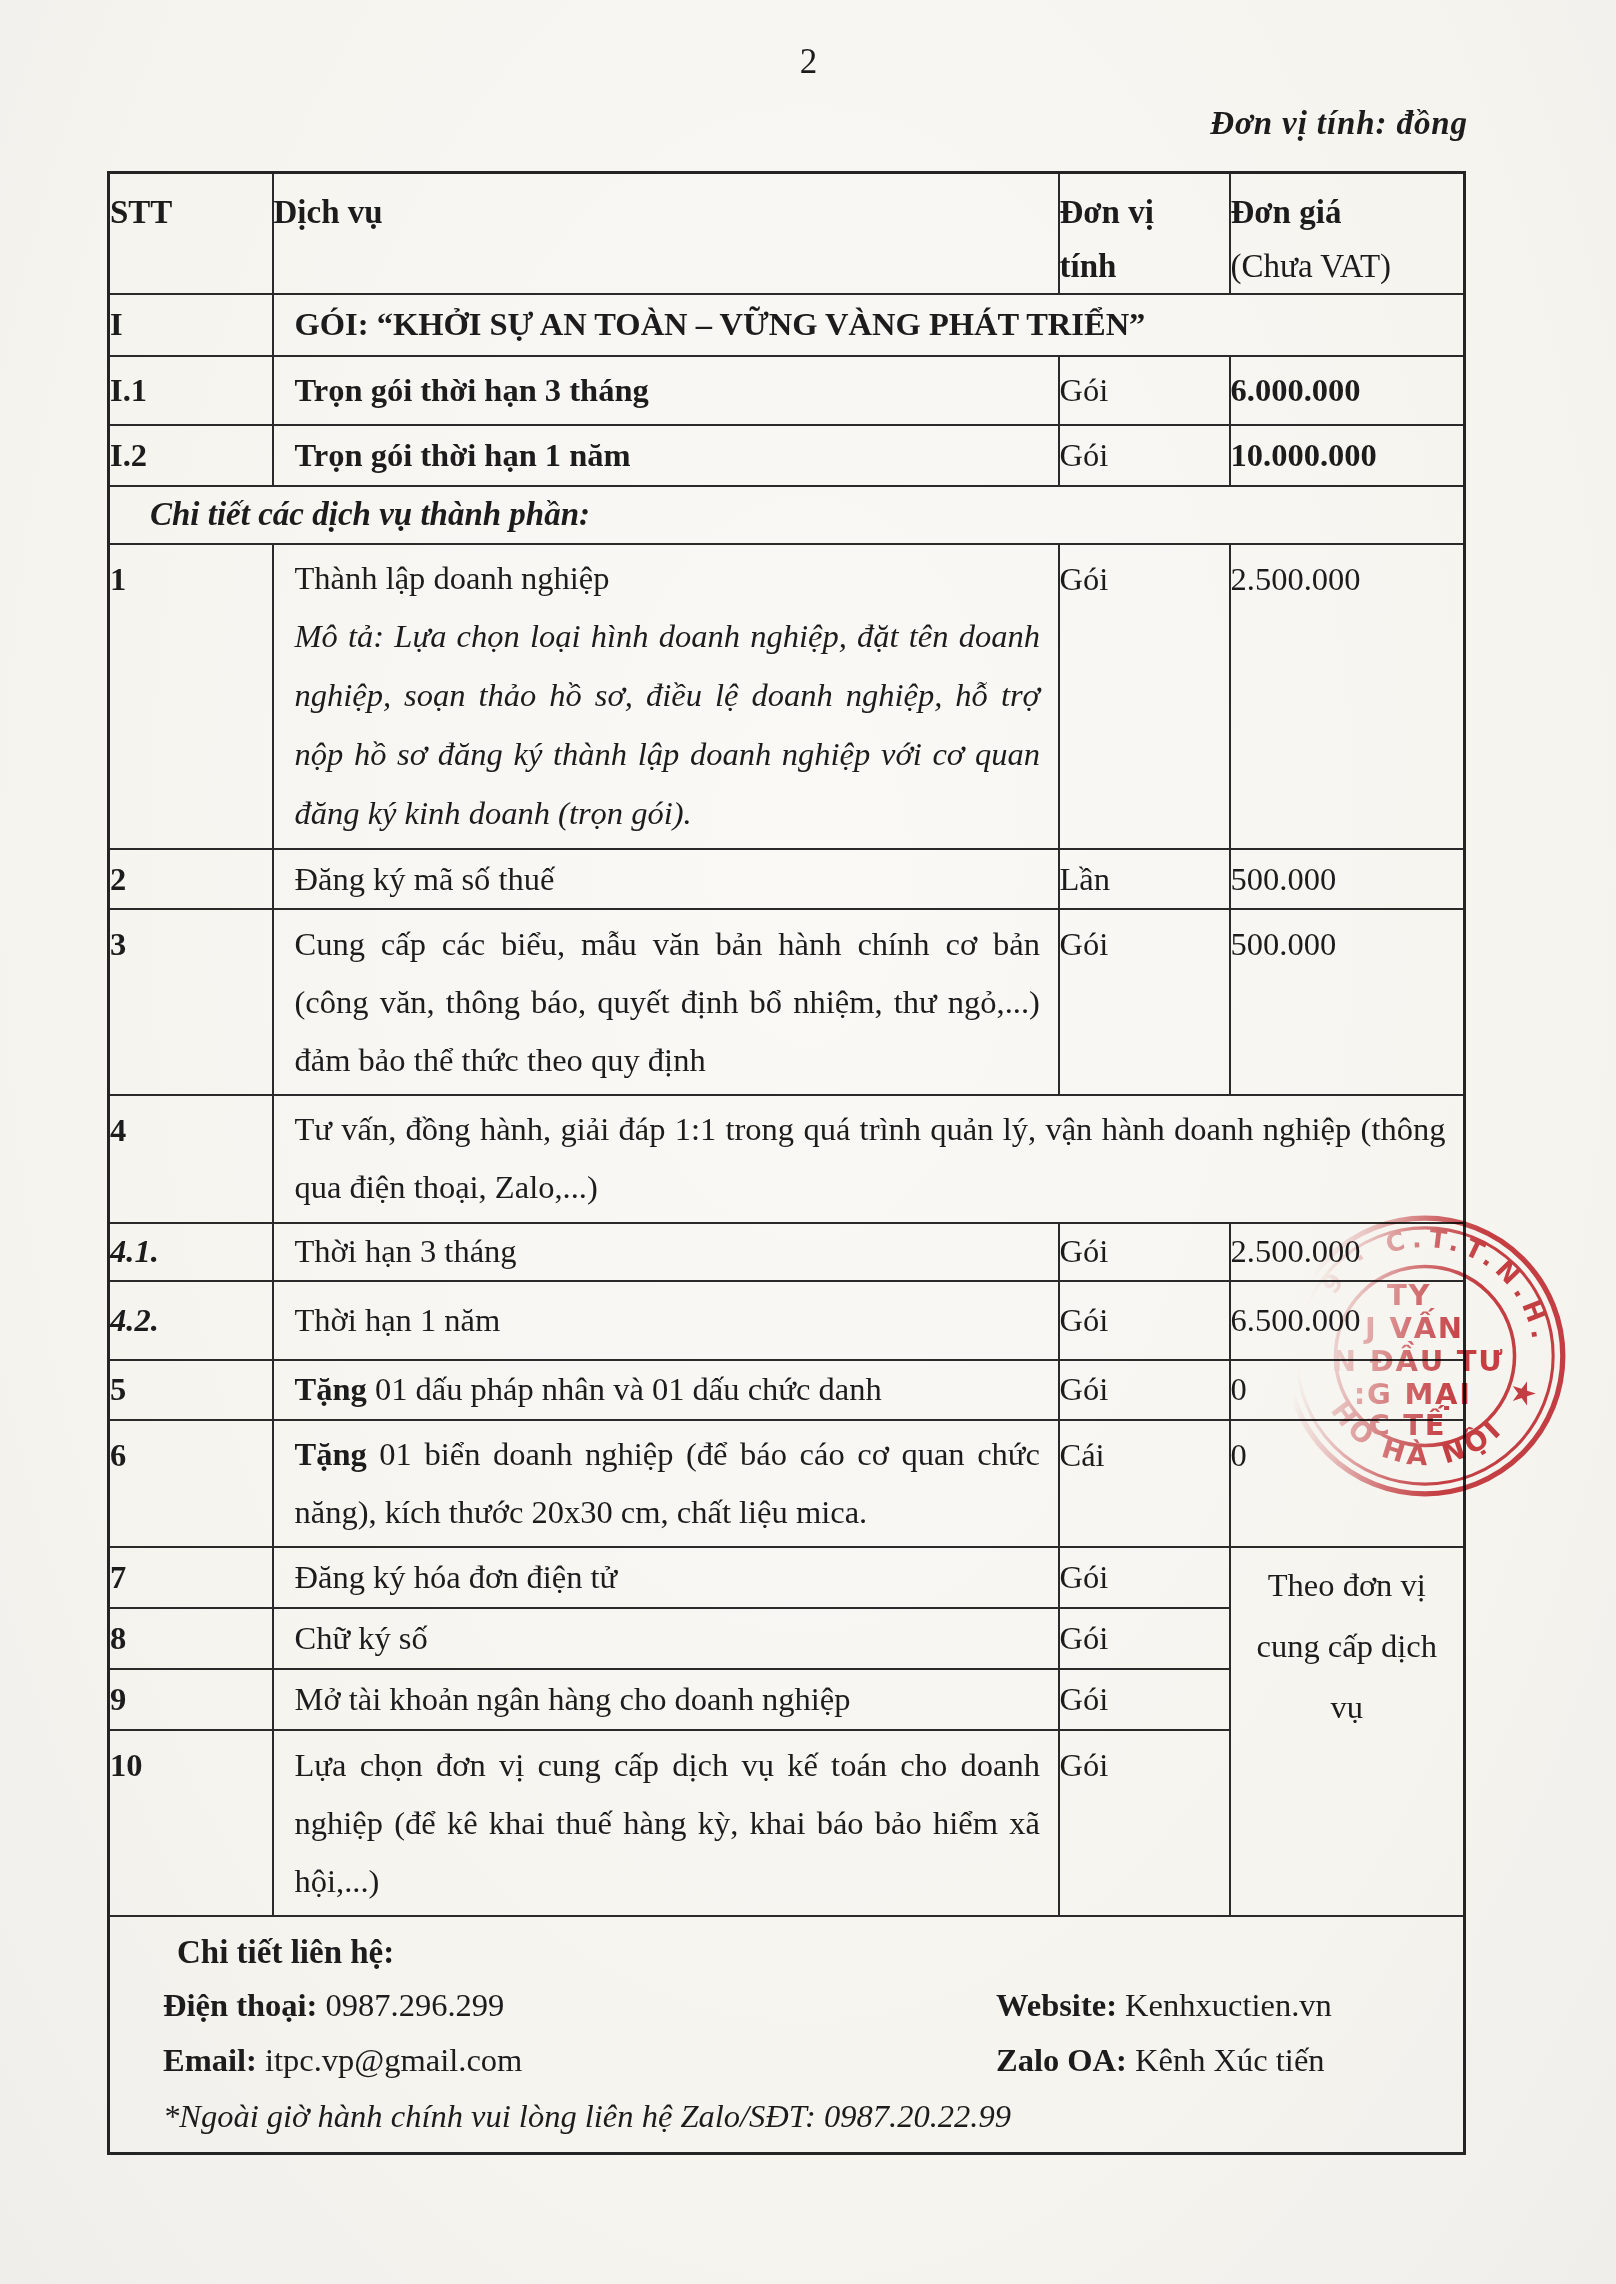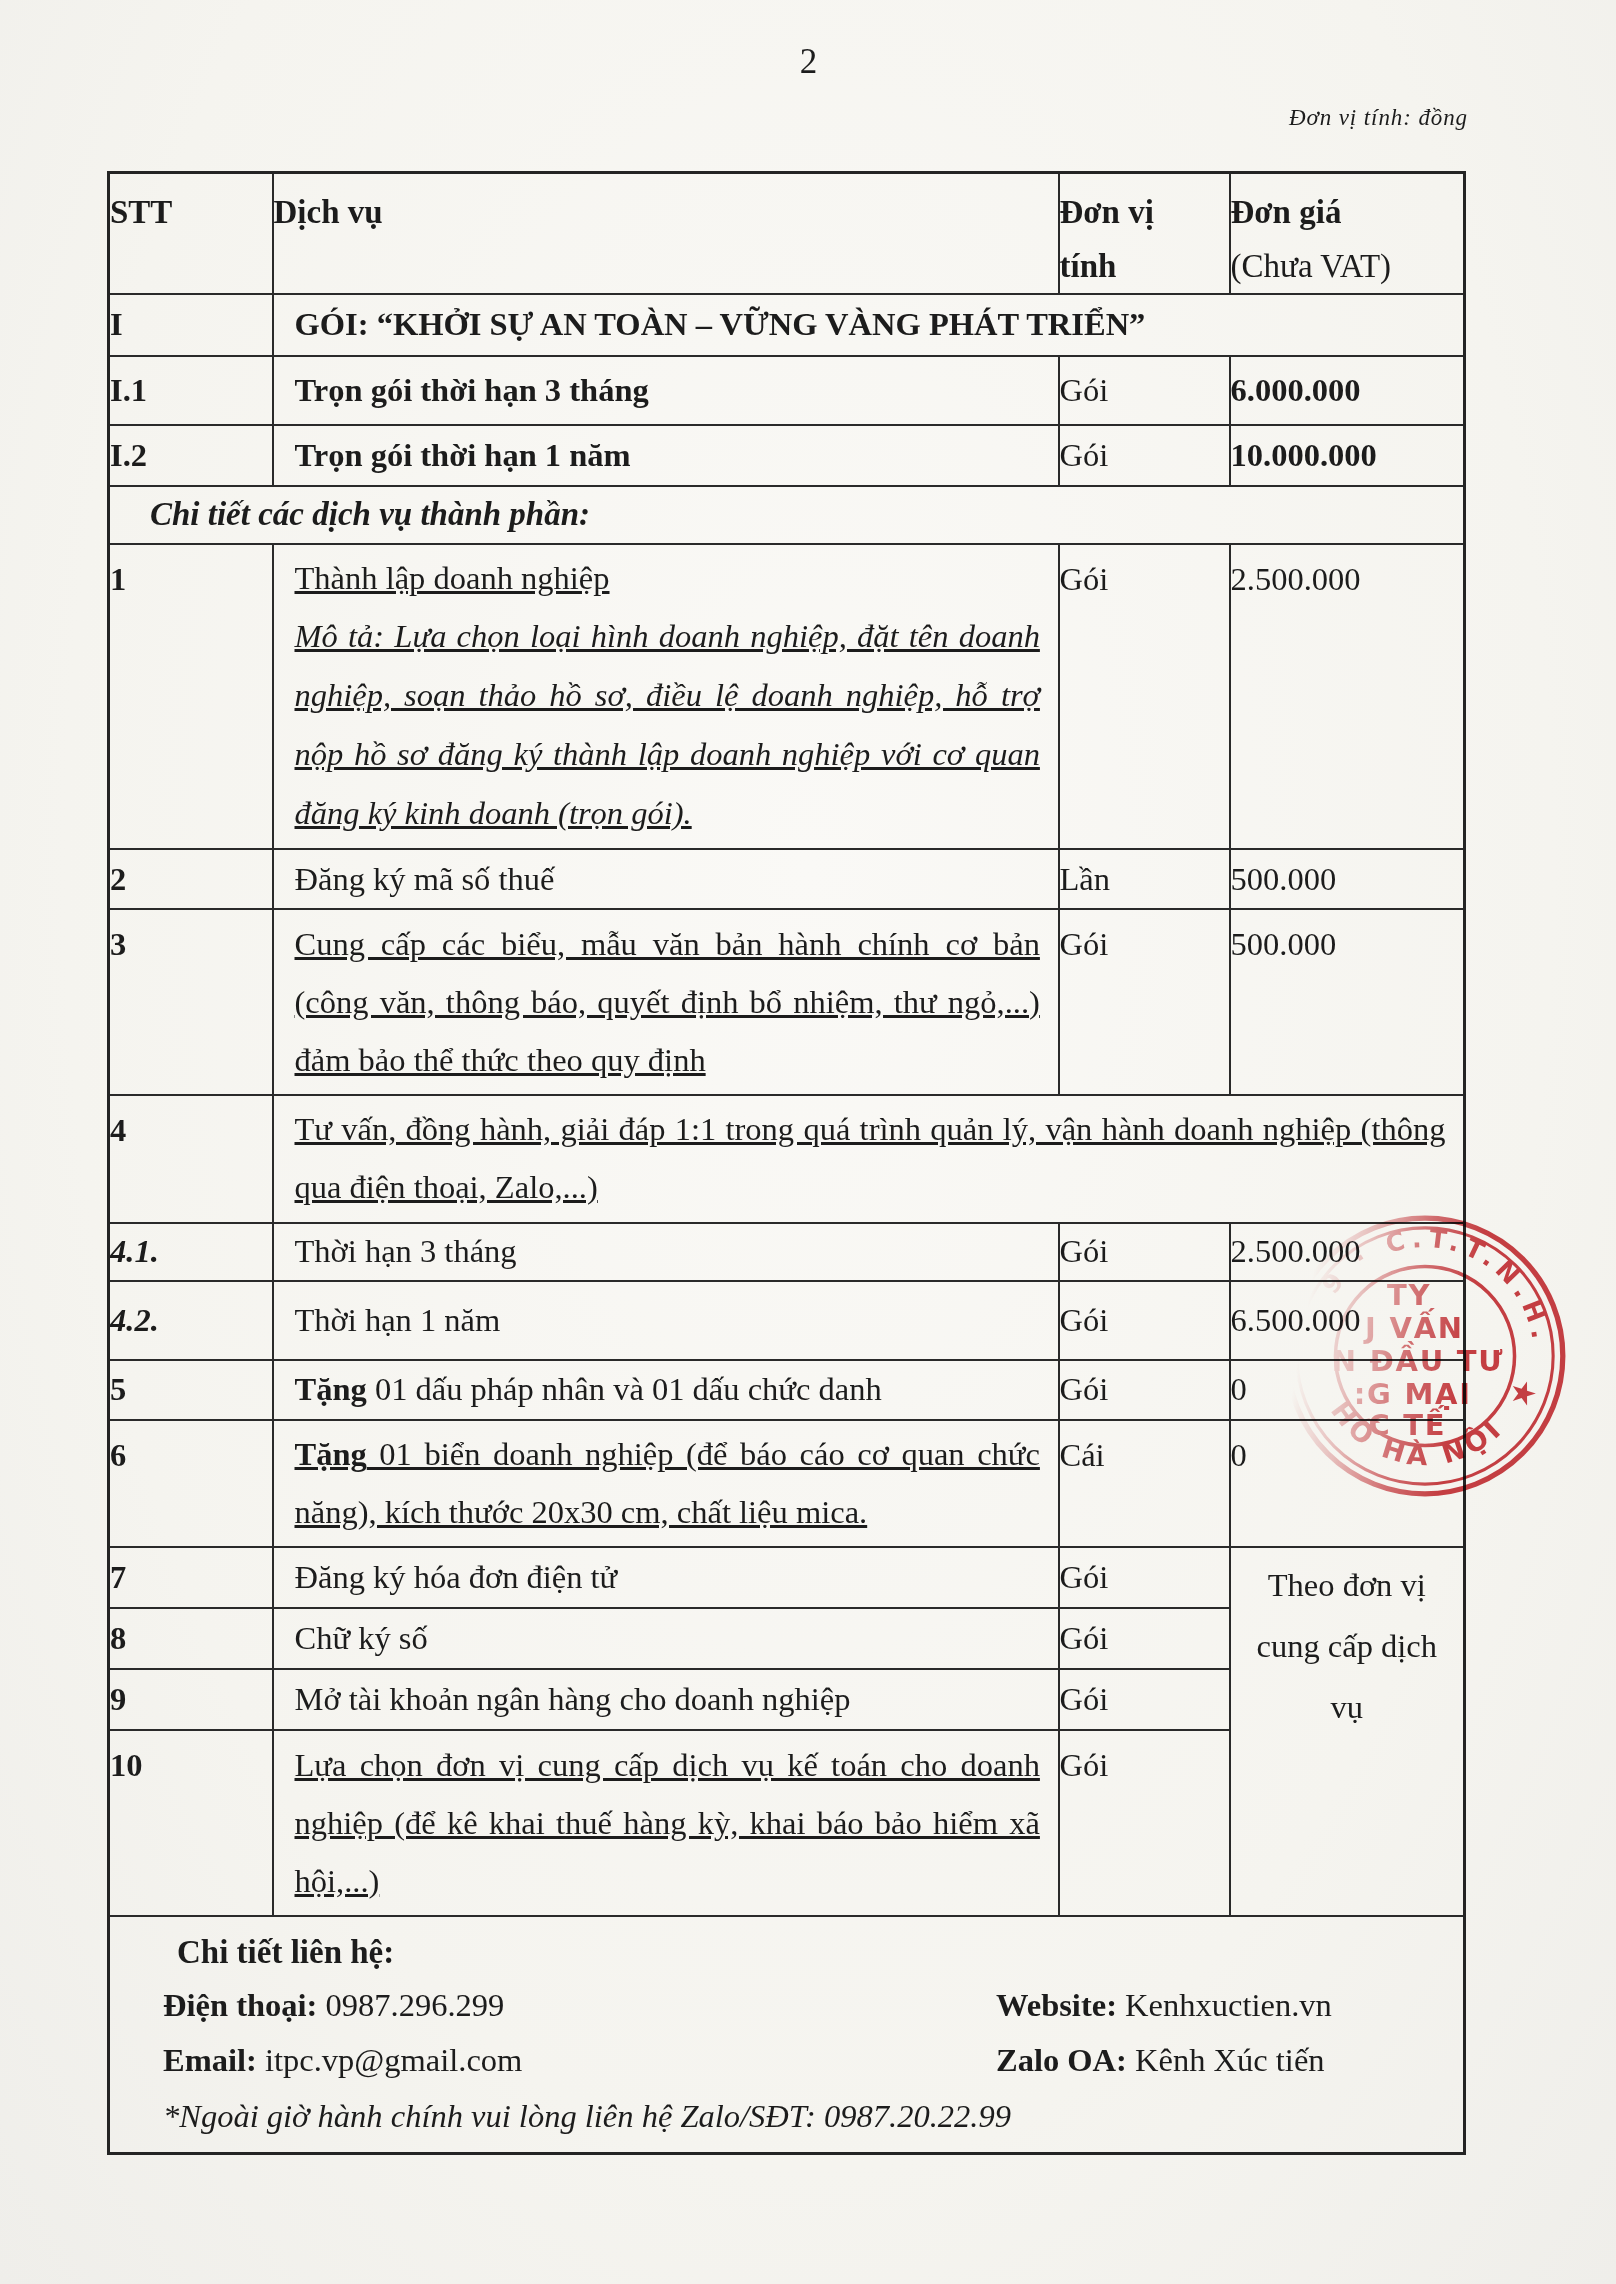--- a/index.html
+++ b/index.html
@@ -8,39 +8,39 @@
     background:radial-gradient(ellipse at 50% 38%, #faf9f6 0%, #f5f4ef 65%, #efeeea 100%);
     font-family:"Liberation Serif","DejaVu Serif",serif;
     color:#1c1c1c;
   }
   .page-num{
     position:absolute;top:42px;left:0;width:100%;
     text-align:center;font-size:35px;
   }
   .unit-note{
     position:absolute;top:105px;right:149px;
-    font-size:23px;font-style:italic;letter-spacing:0.9px;
+    font-size:33px;font-style:italic;letter-spacing:0.9px;font-weight:bold;
   }
   table.price{
     position:absolute;left:107px;top:171px;width:1357px;
     border-collapse:collapse;table-layout:fixed;
     border:3.5px solid #242424;
   }
   td,th{
     border:2.6px solid #2a2a2a;
     font-size:32.5px;font-weight:normal;vertical-align:middle;
     padding:0;overflow:hidden;
   }
   th{vertical-align:top;padding-top:10.5px;font-size:33px;line-height:54px;font-weight:bold;}
   th .sub{font-weight:normal;}
   .c{text-align:left;}
   .b{font-weight:bold;}
   .bi{font-weight:bold;font-style:italic;margin-left:19px;}
   .svc{padding:0 19.3px 0 21px;}
-  .svc-multi{padding:4.4px 17.6px 5.3px 21px;text-align:justify;line-height:58px;vertical-align:top;text-decoration:underline;}
+  .svc-multi{padding:4.4px 17.6px 5.3px 21px;text-align:justify;line-height:58px;vertical-align:top;}
   .svc-title{line-height:58px;}
   .svc-desc{font-style:italic;line-height:59px;text-align:justify;}
   .top{vertical-align:top;padding-top:8px;line-height:53px;}
   .merged-price{
     vertical-align:top;text-align:center;
     line-height:61px;padding:7px 16px 0 16px;
   }
   .section-row td{padding-left:40px;font-size:33px;}
   .contact-cell{vertical-align:top;padding:10.5px 26px 0 53px;}
   .contact-title{font-weight:bold;font-size:33px;line-height:51px;padding-left:14px;}

